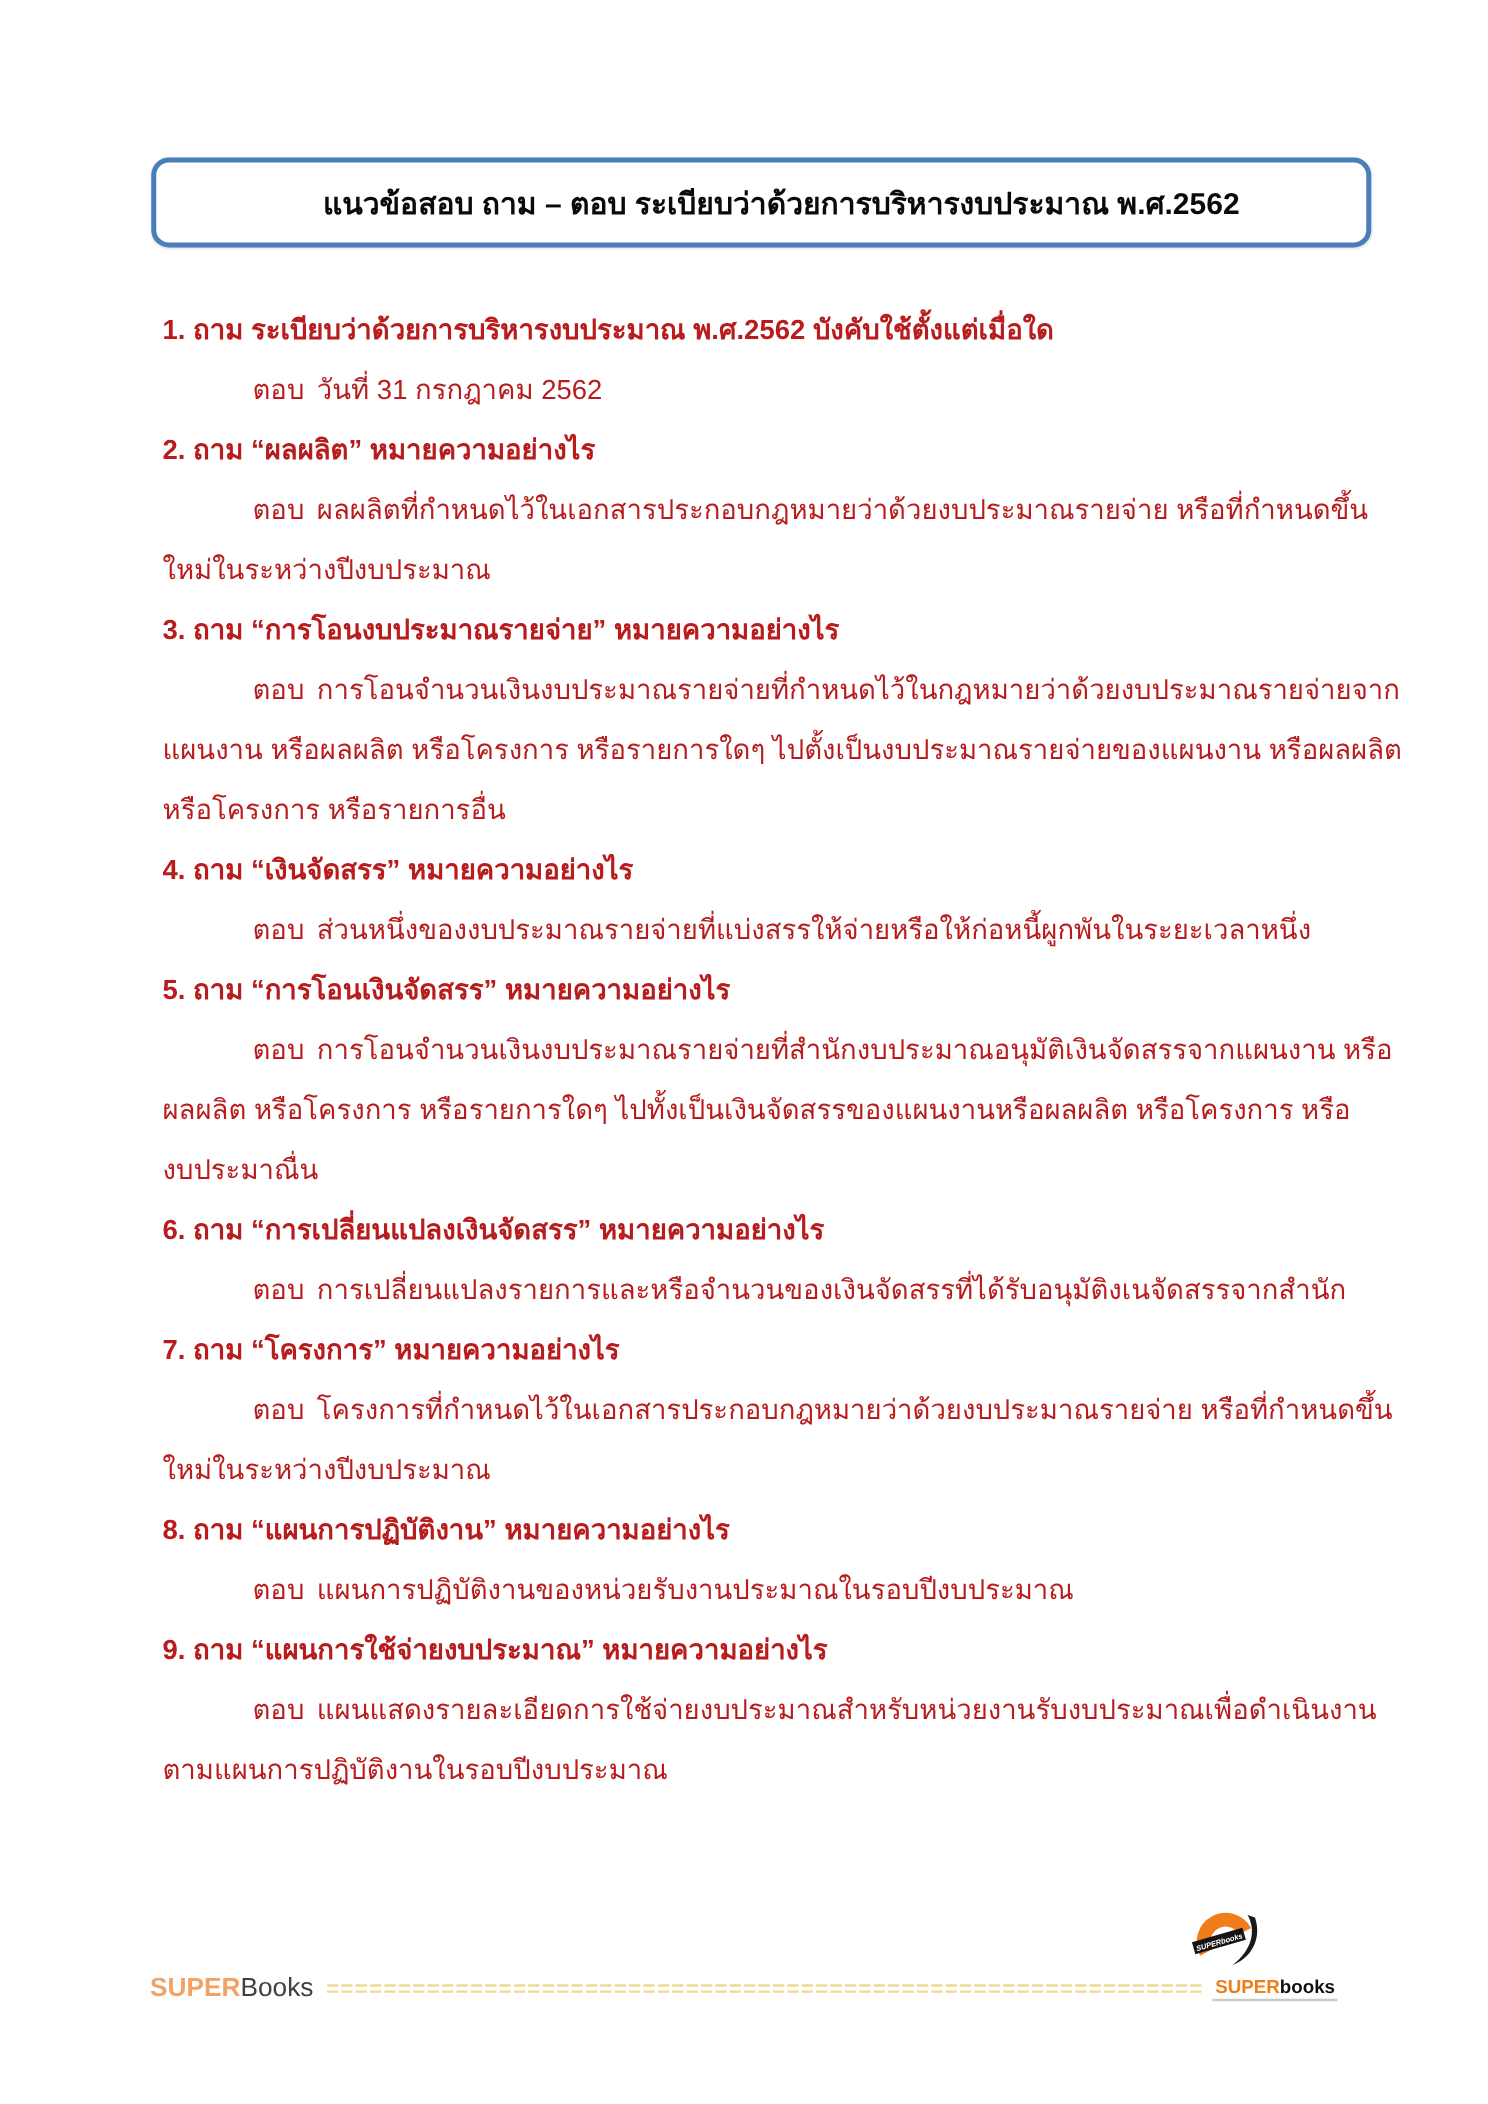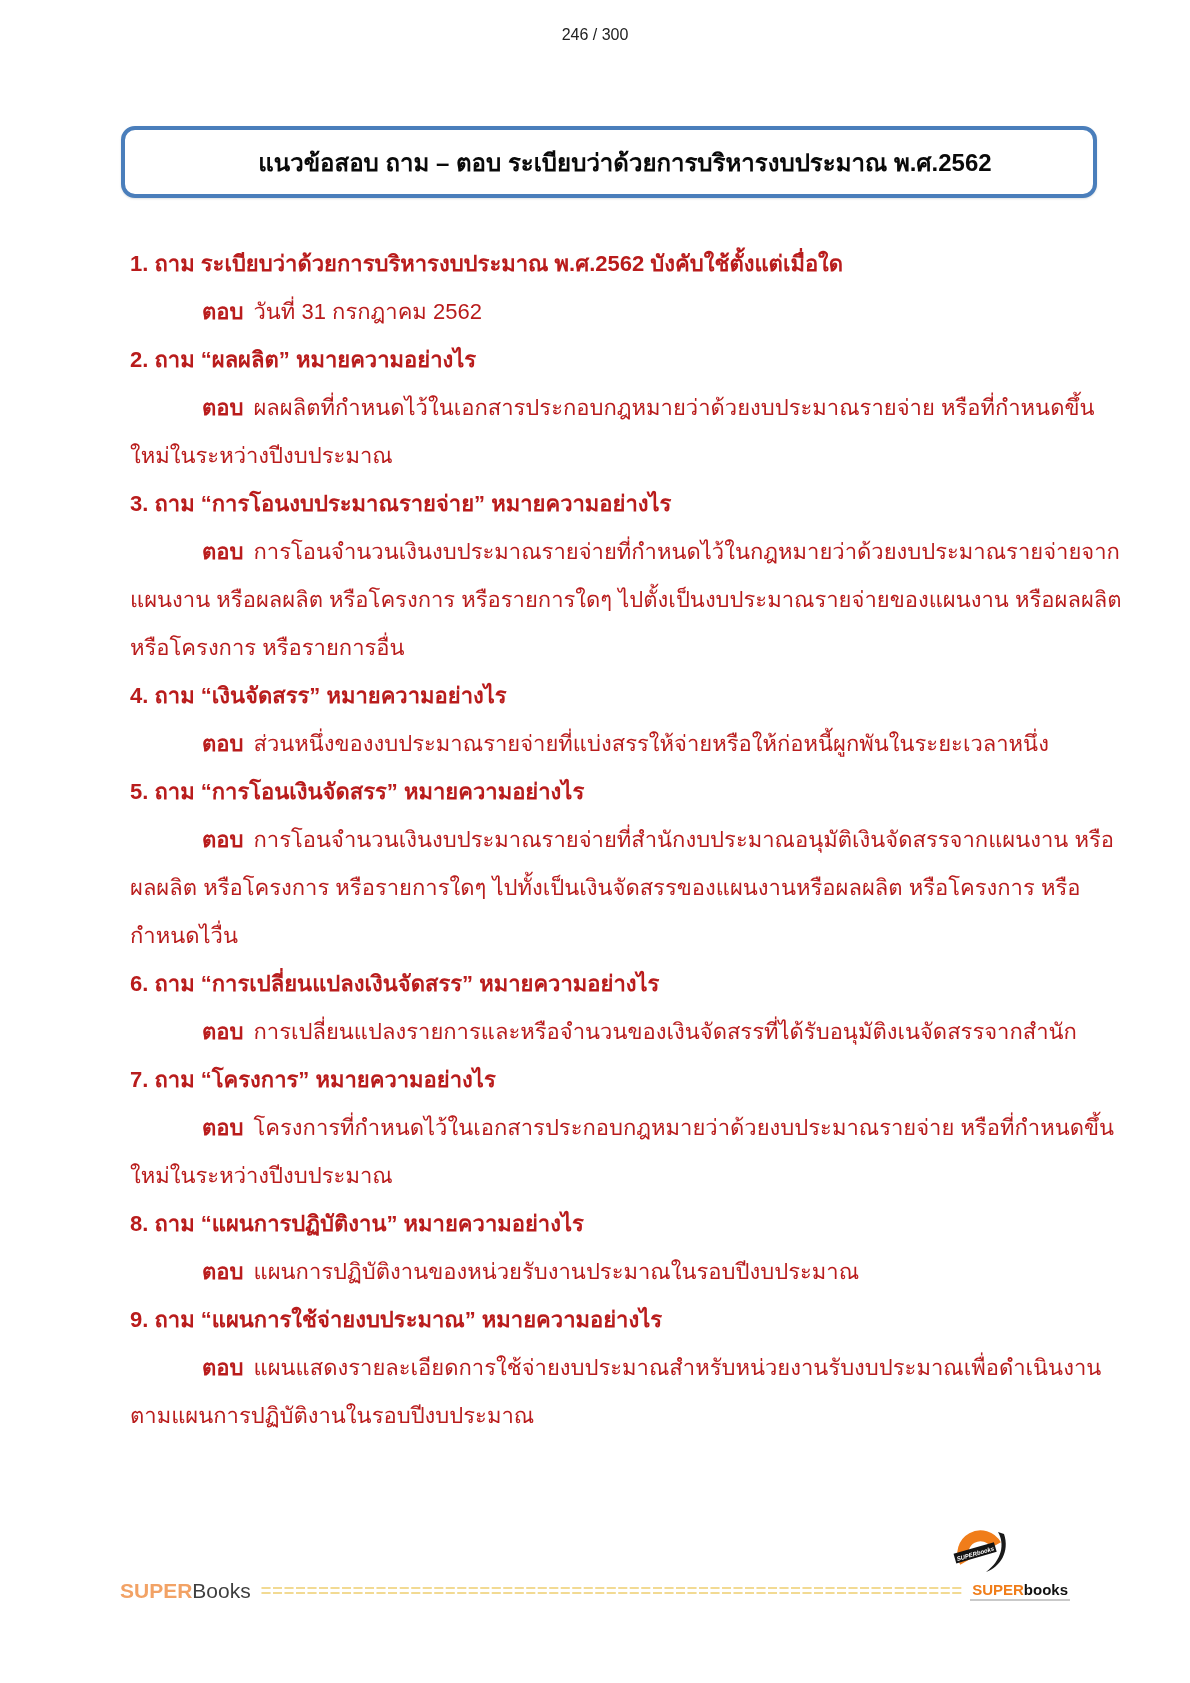--- a/index.html
+++ b/index.html
@@ -27,21 +27,21 @@
   .content{
     position:absolute;left:130px;top:240px;width:1060px;
     overflow:hidden;
   }
   .line{
     height:48px;line-height:48px;white-space:nowrap;
     font-size:22px;color:#b91c1c;
   }
   .q{font-weight:bold;}
   .a-first{padding-left:72px;}
-  .ans-prefix{font-weight:bold;padding-right:10px;}
+  .ans-prefix{font-weight:normal;padding-right:10px;}
   .footer{
     position:absolute;left:120px;top:1578px;width:950px;height:26px;
     display:flex;align-items:center;
   }
   .brand-left{font-size:21px;white-space:nowrap;}
   .brand-left .sup{color:#F2A265;font-weight:bold;}
   .brand-left .bks{color:#3F3F3F;}
   .dashes{
     flex:1;overflow:hidden;white-space:nowrap;
     color:#F2DA93;font-size:18px;font-weight:bold;letter-spacing:1px;
@@ -55,42 +55,41 @@
   .brand-right .bks{color:#111111;}
   .logo{
     position:absolute;left:950px;top:1524px;width:62px;height:56px;
   }
 </style>
 </head>
 <body>
 
 <div class="page">
 
-  <div class="page-number">246 / 300</div>
 
   <div class="title-box">
     <div class="title-text">แนวข้อสอบ ถาม – ตอบ ระเบียบว่าด้วยการบริหารงบประมาณ พ.ศ.2562</div>
   </div>
 
   <div class="content" id="qa-content">
       <div class="line q">1. ถาม ระเบียบว่าด้วยการบริหารงบประมาณ พ.ศ.2562 บังคับใช้ตั้งแต่เมื่อใด</div>
       <div class="line a-first"><span class="ans-prefix">ตอบ</span>วันที่ 31 กรกฎาคม 2562</div>
       <div class="line q">2. ถาม “ผลผลิต” หมายความอย่างไร</div>
       <div class="line a-first"><span class="ans-prefix">ตอบ</span>ผลผลิตที่กำหนดไว้ในเอกสารประกอบกฎหมายว่าด้วยงบประมาณรายจ่าย หรือที่กำหนดขึ้น</div>
       <div class="line a-cont">ใหม่ในระหว่างปีงบประมาณ</div>
       <div class="line q">3. ถาม “การโอนงบประมาณรายจ่าย” หมายความอย่างไร</div>
       <div class="line a-first"><span class="ans-prefix">ตอบ</span>การโอนจำนวนเงินงบประมาณรายจ่ายที่กำหนดไว้ในกฎหมายว่าด้วยงบประมาณรายจ่ายจาก</div>
       <div class="line a-cont">แผนงาน หรือผลผลิต หรือโครงการ หรือรายการใดๆ ไปตั้งเป็นงบประมาณรายจ่ายของแผนงาน หรือผลผลิต</div>
       <div class="line a-cont">หรือโครงการ หรือรายการอื่น</div>
       <div class="line q">4. ถาม “เงินจัดสรร” หมายความอย่างไร</div>
       <div class="line a-first"><span class="ans-prefix">ตอบ</span>ส่วนหนึ่งของงบประมาณรายจ่ายที่แบ่งสรรให้จ่ายหรือให้ก่อหนี้ผูกพันในระยะเวลาหนึ่ง</div>
       <div class="line q">5. ถาม “การโอนเงินจัดสรร” หมายความอย่างไร</div>
       <div class="line a-first"><span class="ans-prefix">ตอบ</span>การโอนจำนวนเงินงบประมาณรายจ่ายที่สำนักงบประมาณอนุมัติเงินจัดสรรจากแผนงาน หรือ</div>
       <div class="line a-cont">ผลผลิต หรือโครงการ หรือรายการใดๆ ไปทั้งเป็นเงินจัดสรรของแผนงานหรือผลผลิต หรือโครงการ หรือ</div>
-      <div class="line a-cont">กำหนดไวื่น</div>
+      <div class="line a-cont">งบประมาณื่น</div>
       <div class="line q">6. ถาม “การเปลี่ยนแปลงเงินจัดสรร” หมายความอย่างไร</div>
       <div class="line a-first"><span class="ans-prefix">ตอบ</span>การเปลี่ยนแปลงรายการและหรือจำนวนของเงินจัดสรรที่ได้รับอนุมัติงเนจัดสรรจากสำนัก</div>
       <div class="line q">7. ถาม “โครงการ” หมายความอย่างไร</div>
       <div class="line a-first"><span class="ans-prefix">ตอบ</span>โครงการที่กำหนดไว้ในเอกสารประกอบกฎหมายว่าด้วยงบประมาณรายจ่าย หรือที่กำหนดขึ้น</div>
       <div class="line a-cont">ใหม่ในระหว่างปีงบประมาณ</div>
       <div class="line q">8. ถาม “แผนการปฏิบัติงาน” หมายความอย่างไร</div>
       <div class="line a-first"><span class="ans-prefix">ตอบ</span>แผนการปฏิบัติงานของหน่วยรับงานประมาณในรอบปีงบประมาณ</div>
       <div class="line q">9. ถาม “แผนการใช้จ่ายงบประมาณ” หมายความอย่างไร</div>
       <div class="line a-first"><span class="ans-prefix">ตอบ</span>แผนแสดงรายละเอียดการใช้จ่ายงบประมาณสำหรับหน่วยงานรับงบประมาณเพื่อดำเนินงาน</div>
       <div class="line a-cont">ตามแผนการปฏิบัติงานในรอบปีงบประมาณ</div>

